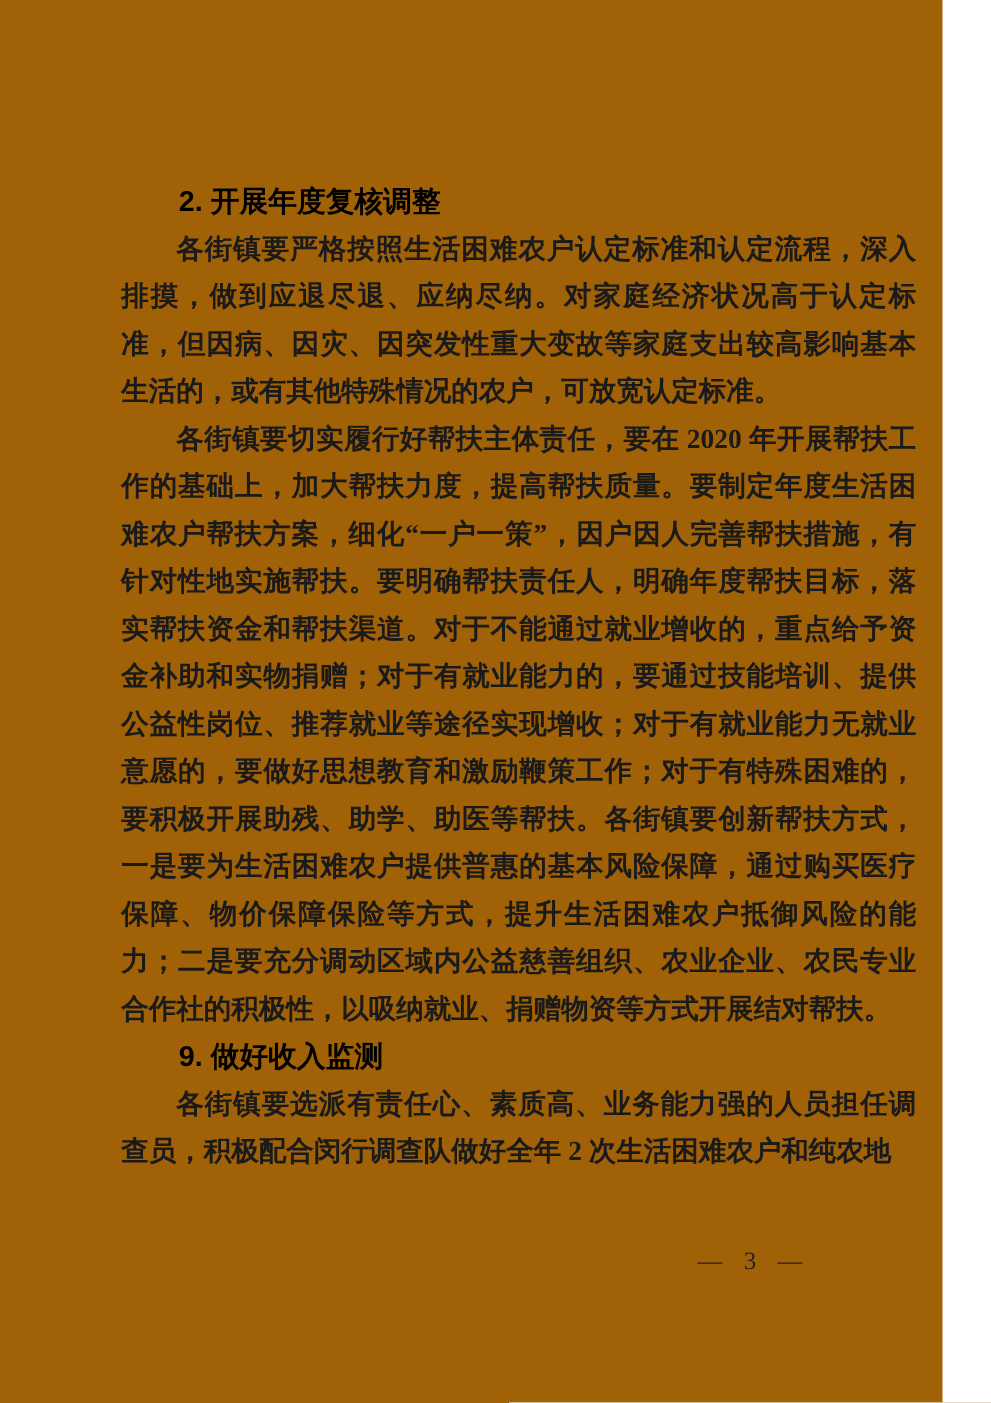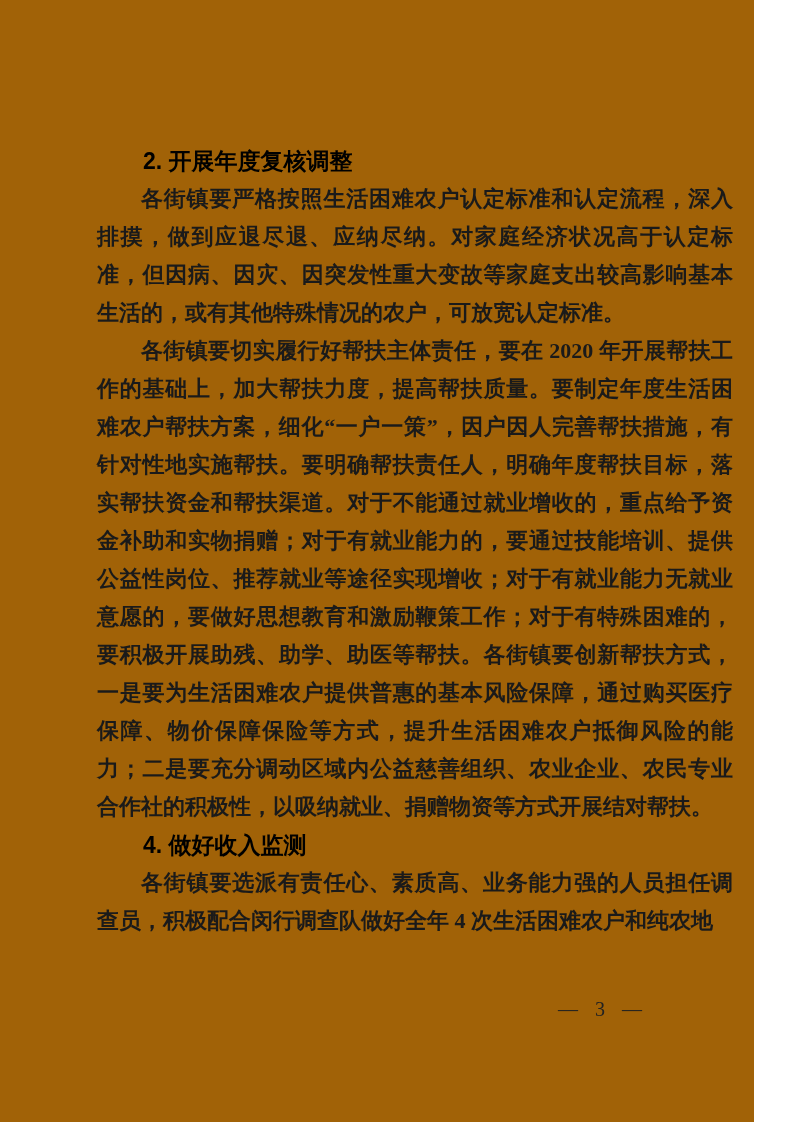--- a/index.html
+++ b/index.html
@@ -56,19 +56,19 @@
 <body>
 
 <div class="page">
   <div class="content">
 
     <h2 class="section-heading">2. 开展年度复核调整</h2>
     <p class="section-paragraph">各街镇要严格按照生活困难农户认定标准和认定流程，深入排摸，做到应退尽退、应纳尽纳。对家庭经济状况高于认定标准，但因病、因灾、因突发性重大变故等家庭支出较高影响基本生活的，或有其他特殊情况的农户，可放宽认定标准。</p>
 
     <p class="section-paragraph">各街镇要切实履行好帮扶主体责任，要在 2020 年开展帮扶工作的基础上，加大帮扶力度，提高帮扶质量。要制定年度生活困难农户帮扶方案，细化“一户一策”，因户因人完善帮扶措施，有针对性地实施帮扶。要明确帮扶责任人，明确年度帮扶目标，落实帮扶资金和帮扶渠道。对于不能通过就业增收的，重点给予资金补助和实物捐赠；对于有就业能力的，要通过技能培训、提供公益性岗位、推荐就业等途径实现增收；对于有就业能力无就业意愿的，要做好思想教育和激励鞭策工作；对于有特殊困难的，要积极开展助残、助学、助医等帮扶。各街镇要创新帮扶方式，一是要为生活困难农户提供普惠的基本风险保障，通过购买医疗保障、物价保障保险等方式，提升生活困难农户抵御风险的能力；二是要充分调动区域内公益慈善组织、农业企业、农民专业合作社的积极性，以吸纳就业、捐赠物资等方式开展结对帮扶。</p>
 
-    <h2 class="section-heading">4. 做好收入监测</h2>
-    <p class="section-paragraph">各街镇要选派有责任心、素质高、业务能力强的人员担任调查员，积极配合闵行调查队做好全年 4 次生活困难农户和纯农地</p>
+    <h2 class="section-heading">9. 做好收入监测</h2>
+    <p class="section-paragraph">各街镇要选派有责任心、素质高、业务能力强的人员担任调查员，积极配合闵行调查队做好全年 2 次生活困难农户和纯农地</p>
 
   </div>
 
   <div class="page-number">— 3 —</div>
 </div>
 
 </body></html>

